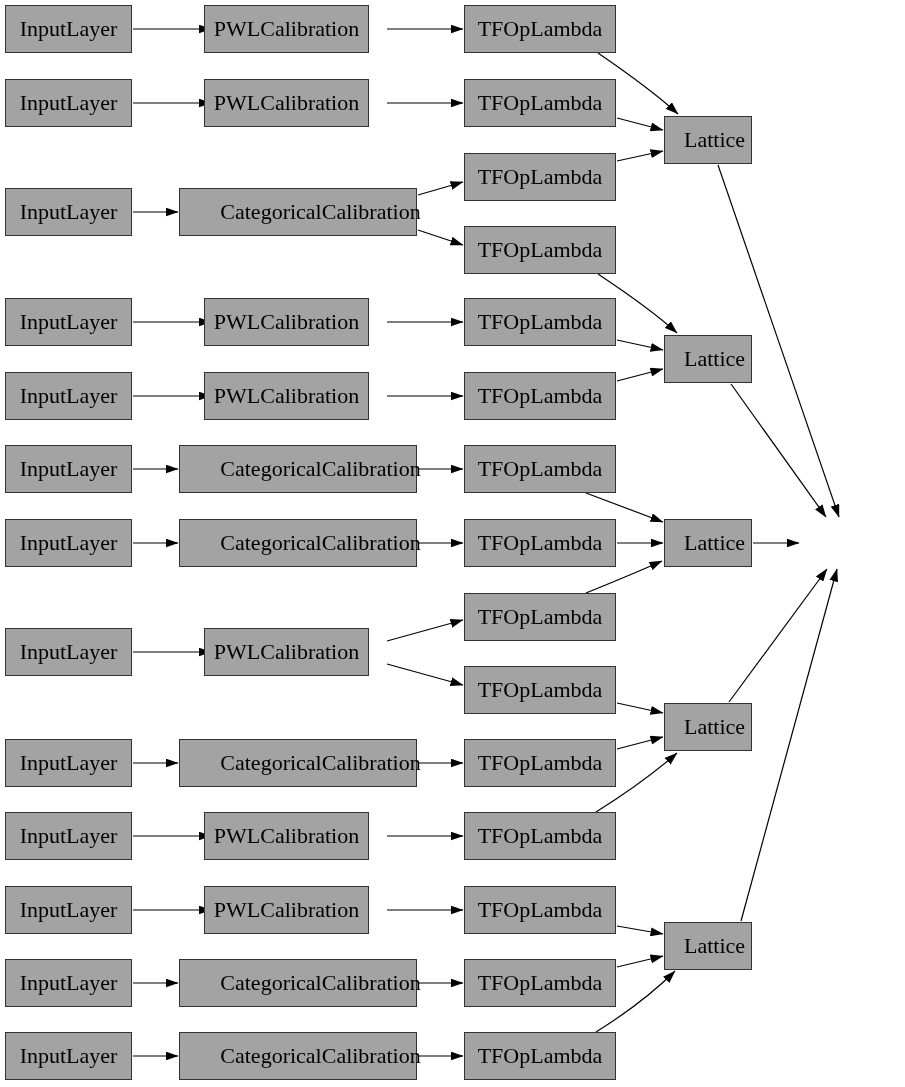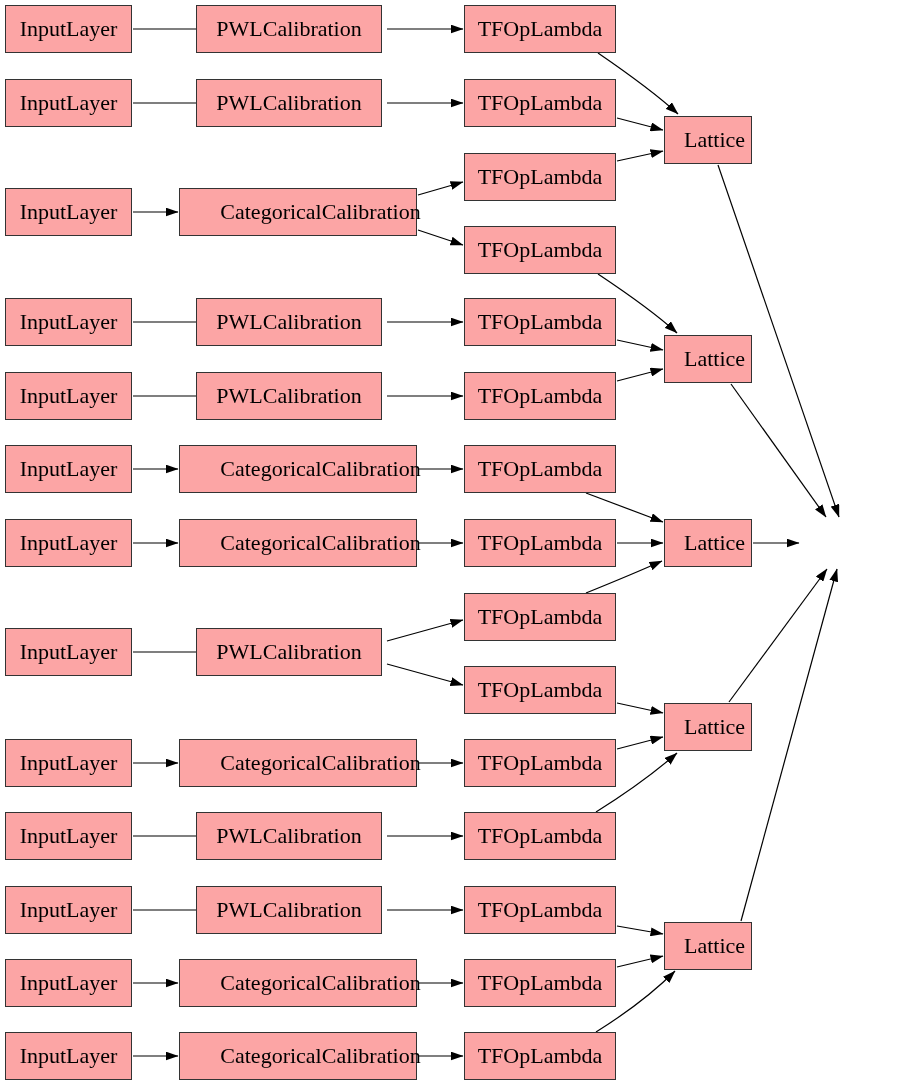--- a/index.html
+++ b/index.html
@@ -10,28 +10,28 @@
     font-family:"Liberation Serif", serif;
     overflow:hidden;
   }
   .edges{position:absolute;left:0;top:0;z-index:1;}
   .edges path{fill:none;stroke:#000000;stroke-width:1.2px;marker-end:url(#ah);}
   .node{
     position:absolute;
     box-sizing:border-box;
     height:48px;
     border:1px solid #333333;
-    background:#fca5a5;
+    background:#a3a3a3;
     color:#000000;
     display:flex;align-items:center;justify-content:center;
     font-size:22px;line-height:1;white-space:nowrap;
     z-index:2;
   }
   .in{left:5px;width:127px;}
-  .pwl{left:196px;width:186px;}
+  .pwl{left:204px;width:165px;}
   .cat{left:179px;width:238px;padding-left:45px;}
   .tfl{left:464px;width:152px;}
   .lat{left:664px;width:88px;padding-left:13px;}
   .avg{left:800px;width:100px;}
 </style>
 </head>
 <body>
 
 <div id="canvas">
 

